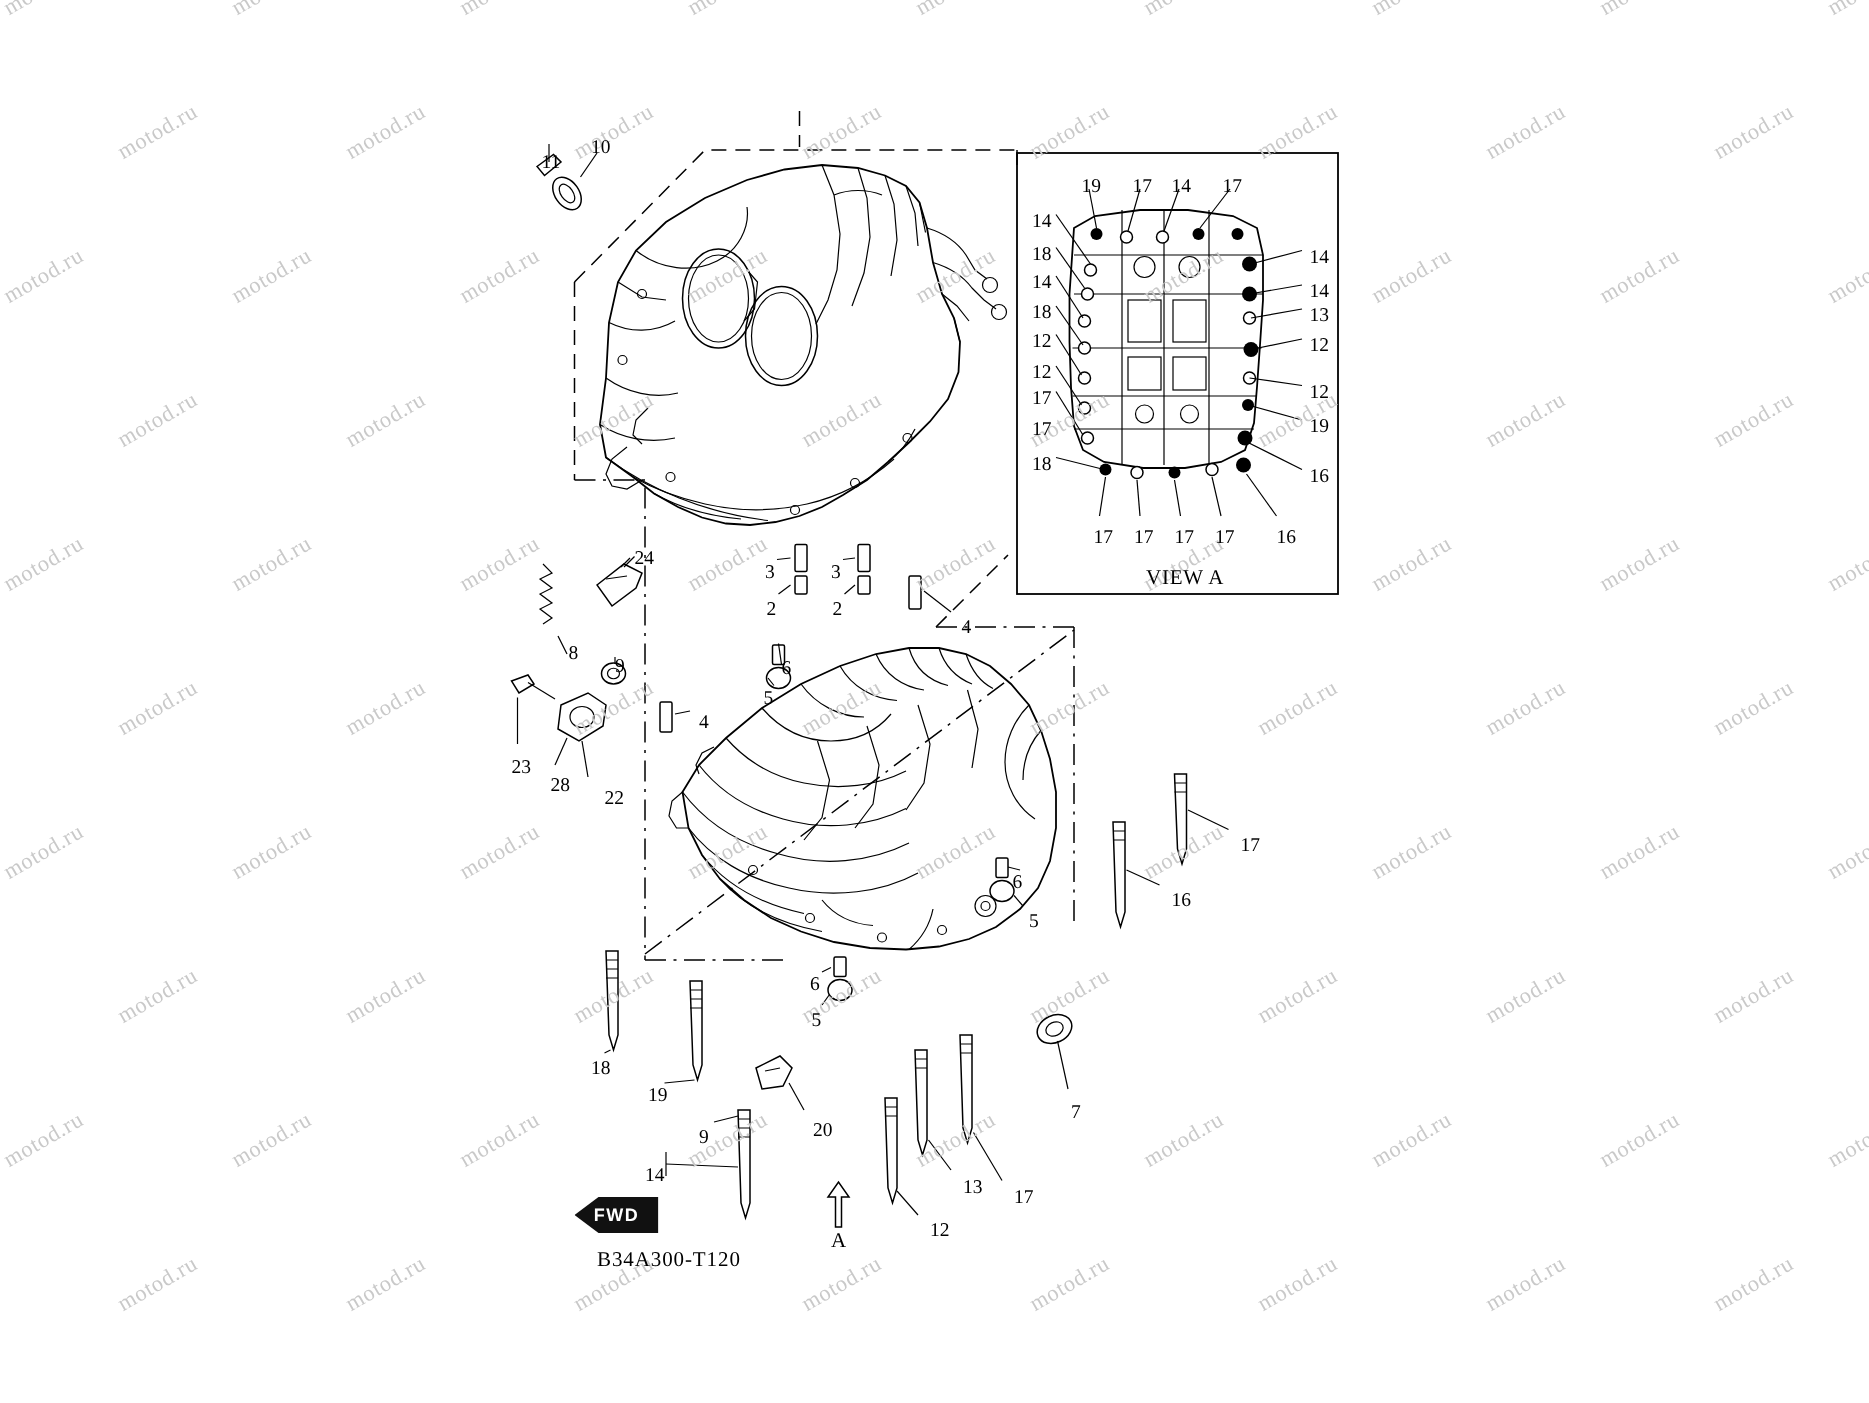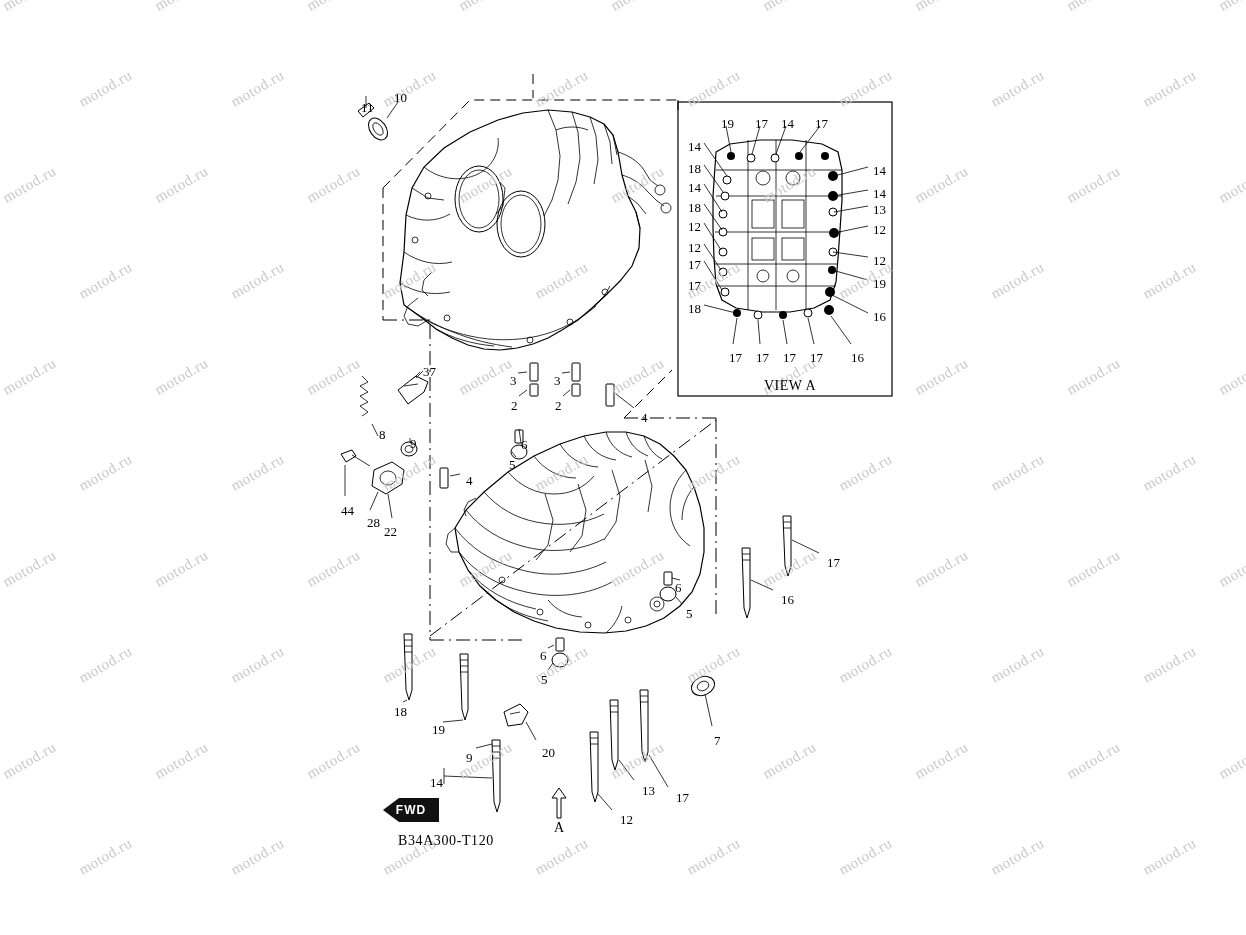--- a/index.html
+++ b/index.html
@@ -403,29 +403,29 @@
 </svg>
 
 <div id="labels">
     <div class="lbl" style="left: 361px; top: 100px;">11</div>
     <div class="lbl" style="left: 394px; top: 90px; text-align: center;">10</div>
     <div class="lbl" style="left: 510px; top: 373px;">3</div>
     <div class="lbl" style="left: 511px; top: 398px;">2</div>
     <div class="lbl" style="left: 554px; top: 373px;">3</div>
     <div class="lbl" style="left: 555px; top: 398px;">2</div>
     <div class="lbl" style="left: 641px; top: 410px;">4</div>
-    <div class="lbl" style="left: 423px; top: 364px;">37</div>
+    <div class="lbl" style="left: 423px; top: 364px;">24</div>
     <div class="lbl" style="left: 379px; top: 427px;">8</div>
     <div class="lbl" style="left: 410px; top: 436px;">9</div>
     <div class="lbl" style="left: 521px; top: 437px;">6</div>
     <div class="lbl" style="left: 509px; top: 457px;">5</div>
     <div class="lbl" style="left: 466px; top: 473px;">4</div>
-    <div class="lbl" style="left: 341px; top: 503px;">44</div>
+    <div class="lbl" style="left: 341px; top: 503px;">23</div>
     <div class="lbl" style="left: 367px; top: 515px;">28</div>
-    <div class="lbl" style="left: 384px; top: 524px;">22</div>
+    <div class="lbl" style="left: 403px; top: 524px;">22</div>
     <div class="lbl" style="left: 827px; top: 555px;">17</div>
     <div class="lbl" style="left: 781px; top: 592px;">16</div>
     <div class="lbl" style="left: 686px; top: 606px;">5</div>
     <div class="lbl" style="left: 675px; top: 580px;">6</div>
     <div class="lbl" style="left: 540px; top: 648px;">6</div>
     <div class="lbl" style="left: 541px; top: 672px;">5</div>
     <div class="lbl" style="left: 394px; top: 704px;">18</div>
     <div class="lbl" style="left: 432px; top: 722px;">19</div>
     <div class="lbl" style="left: 542px; top: 745px;">20</div>
     <div class="lbl" style="left: 466px; top: 750px;">9</div>

